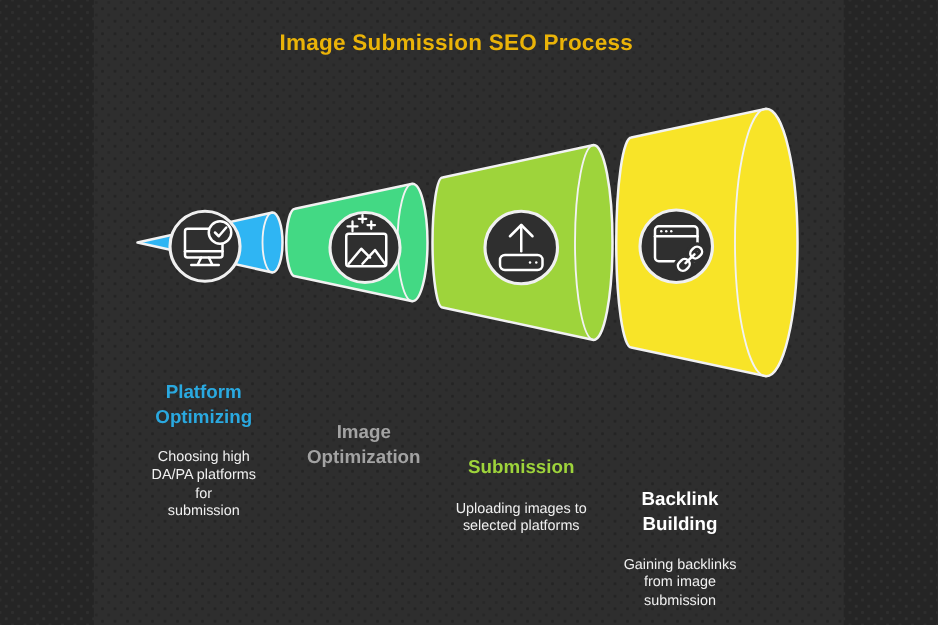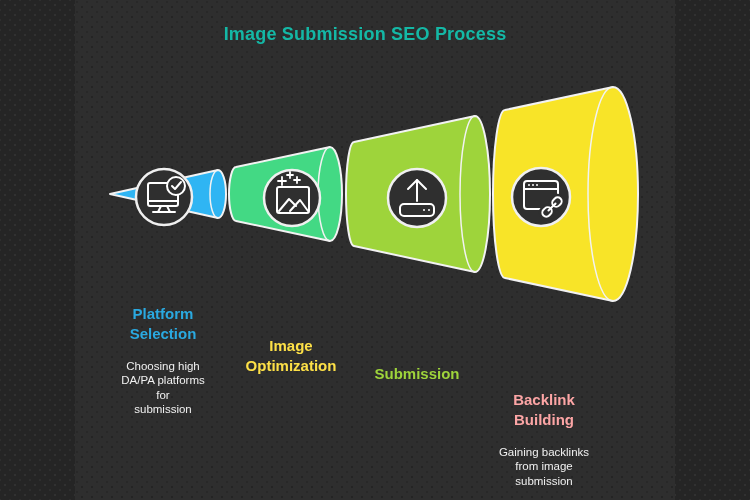--- a/index.html
+++ b/index.html
@@ -15,21 +15,21 @@
   .canvas{
     position:absolute;left:75px;top:0;width:600px;height:500px;
     background-color:#2e2e2e;
     background-image:radial-gradient(#242424 1px, transparent 1.4px),
                      radial-gradient(#282828 1px, transparent 1.4px);
     background-size:10px 10px;
     background-position:2px 2px,7px 7px;
   }
   .title{
     position:absolute;left:75px;top:24px;width:580px;
-    text-align:center;font-size:18px;font-weight:bold;color:#14b8a6;
+    text-align:center;font-size:18px;font-weight:bold;color:#eab308;
     letter-spacing:0.2px;
   }
   svg.funnel{position:absolute;left:0;top:0;}
   .stage-label{position:absolute;text-align:center;}
   .stage-label h3{
     margin:0 0 12px 0;font-size:15px;font-weight:bold;line-height:1.3;
     white-space:pre-line;
   }
   .stage-label p{
     margin:16px;font-size:11.5px;line-height:1.25;color:#f0f0f0;
@@ -112,34 +112,36 @@
     <g transform="translate(552,207) rotate(-45)" stroke="#ffffff" stroke-width="2">
       <rect x="-12" y="-4" width="10" height="8" rx="4"></rect>
       <rect x="2" y="-4" width="10" height="8" rx="4"></rect>
       <path d="M-5,0 L5,0"></path>
     </g>
   </g>
 </svg>
 
 <div class="stage-label lbl-1">
   <h3 style="color: rgb(42, 169, 224);">Platform
-Selection</h3>
+Optimizing</h3>
   <p>Choosing high
 DA/PA platforms for
 submission</p>
 </div>
 
 <div class="stage-label lbl-2">
-  <h3 style="color: #fde047;">Image
+  <h3 style="color: #a3a3a3;">Image
 Optimization</h3>
 </div>
 
 <div class="stage-label lbl-3">
   <h3 style="color: rgb(158, 212, 59);">Submission</h3>
+  <p>Uploading images to
+selected platforms</p>
 </div>
 
 <div class="stage-label lbl-4">
-  <h3 style="color: #fca5a5;">Backlink
+  <h3 style="color: #ffffff;">Backlink
 Building</h3>
   <p>Gaining backlinks
 from image
 submission</p>
 </div>
 
 </body></html>

